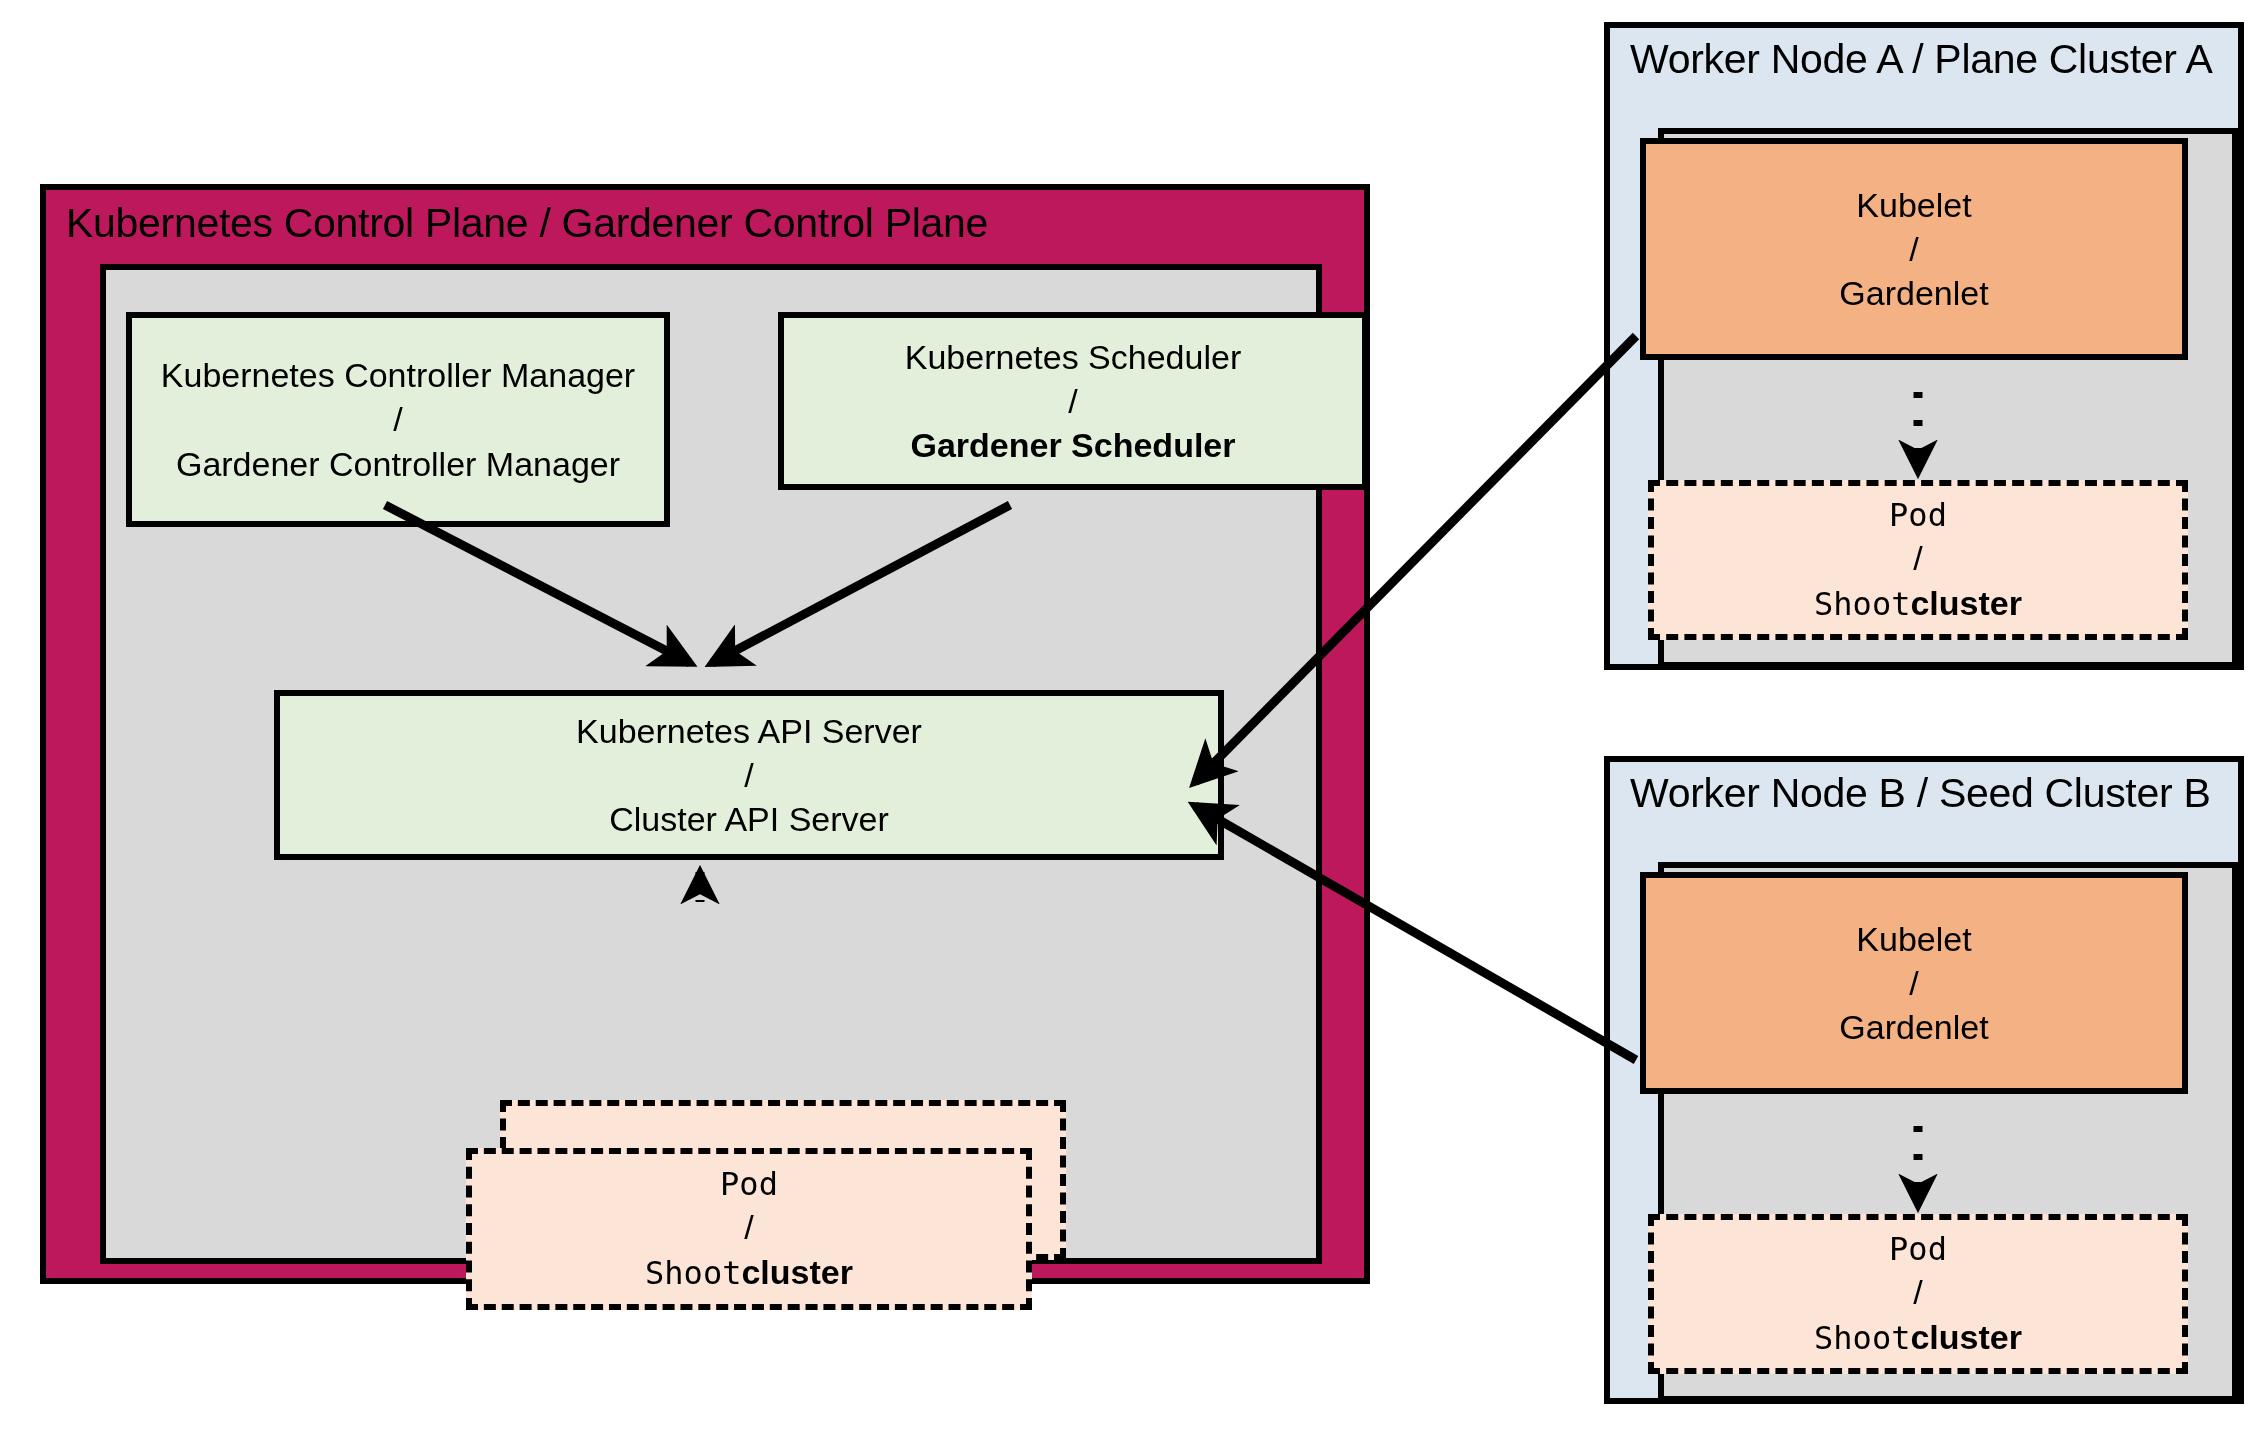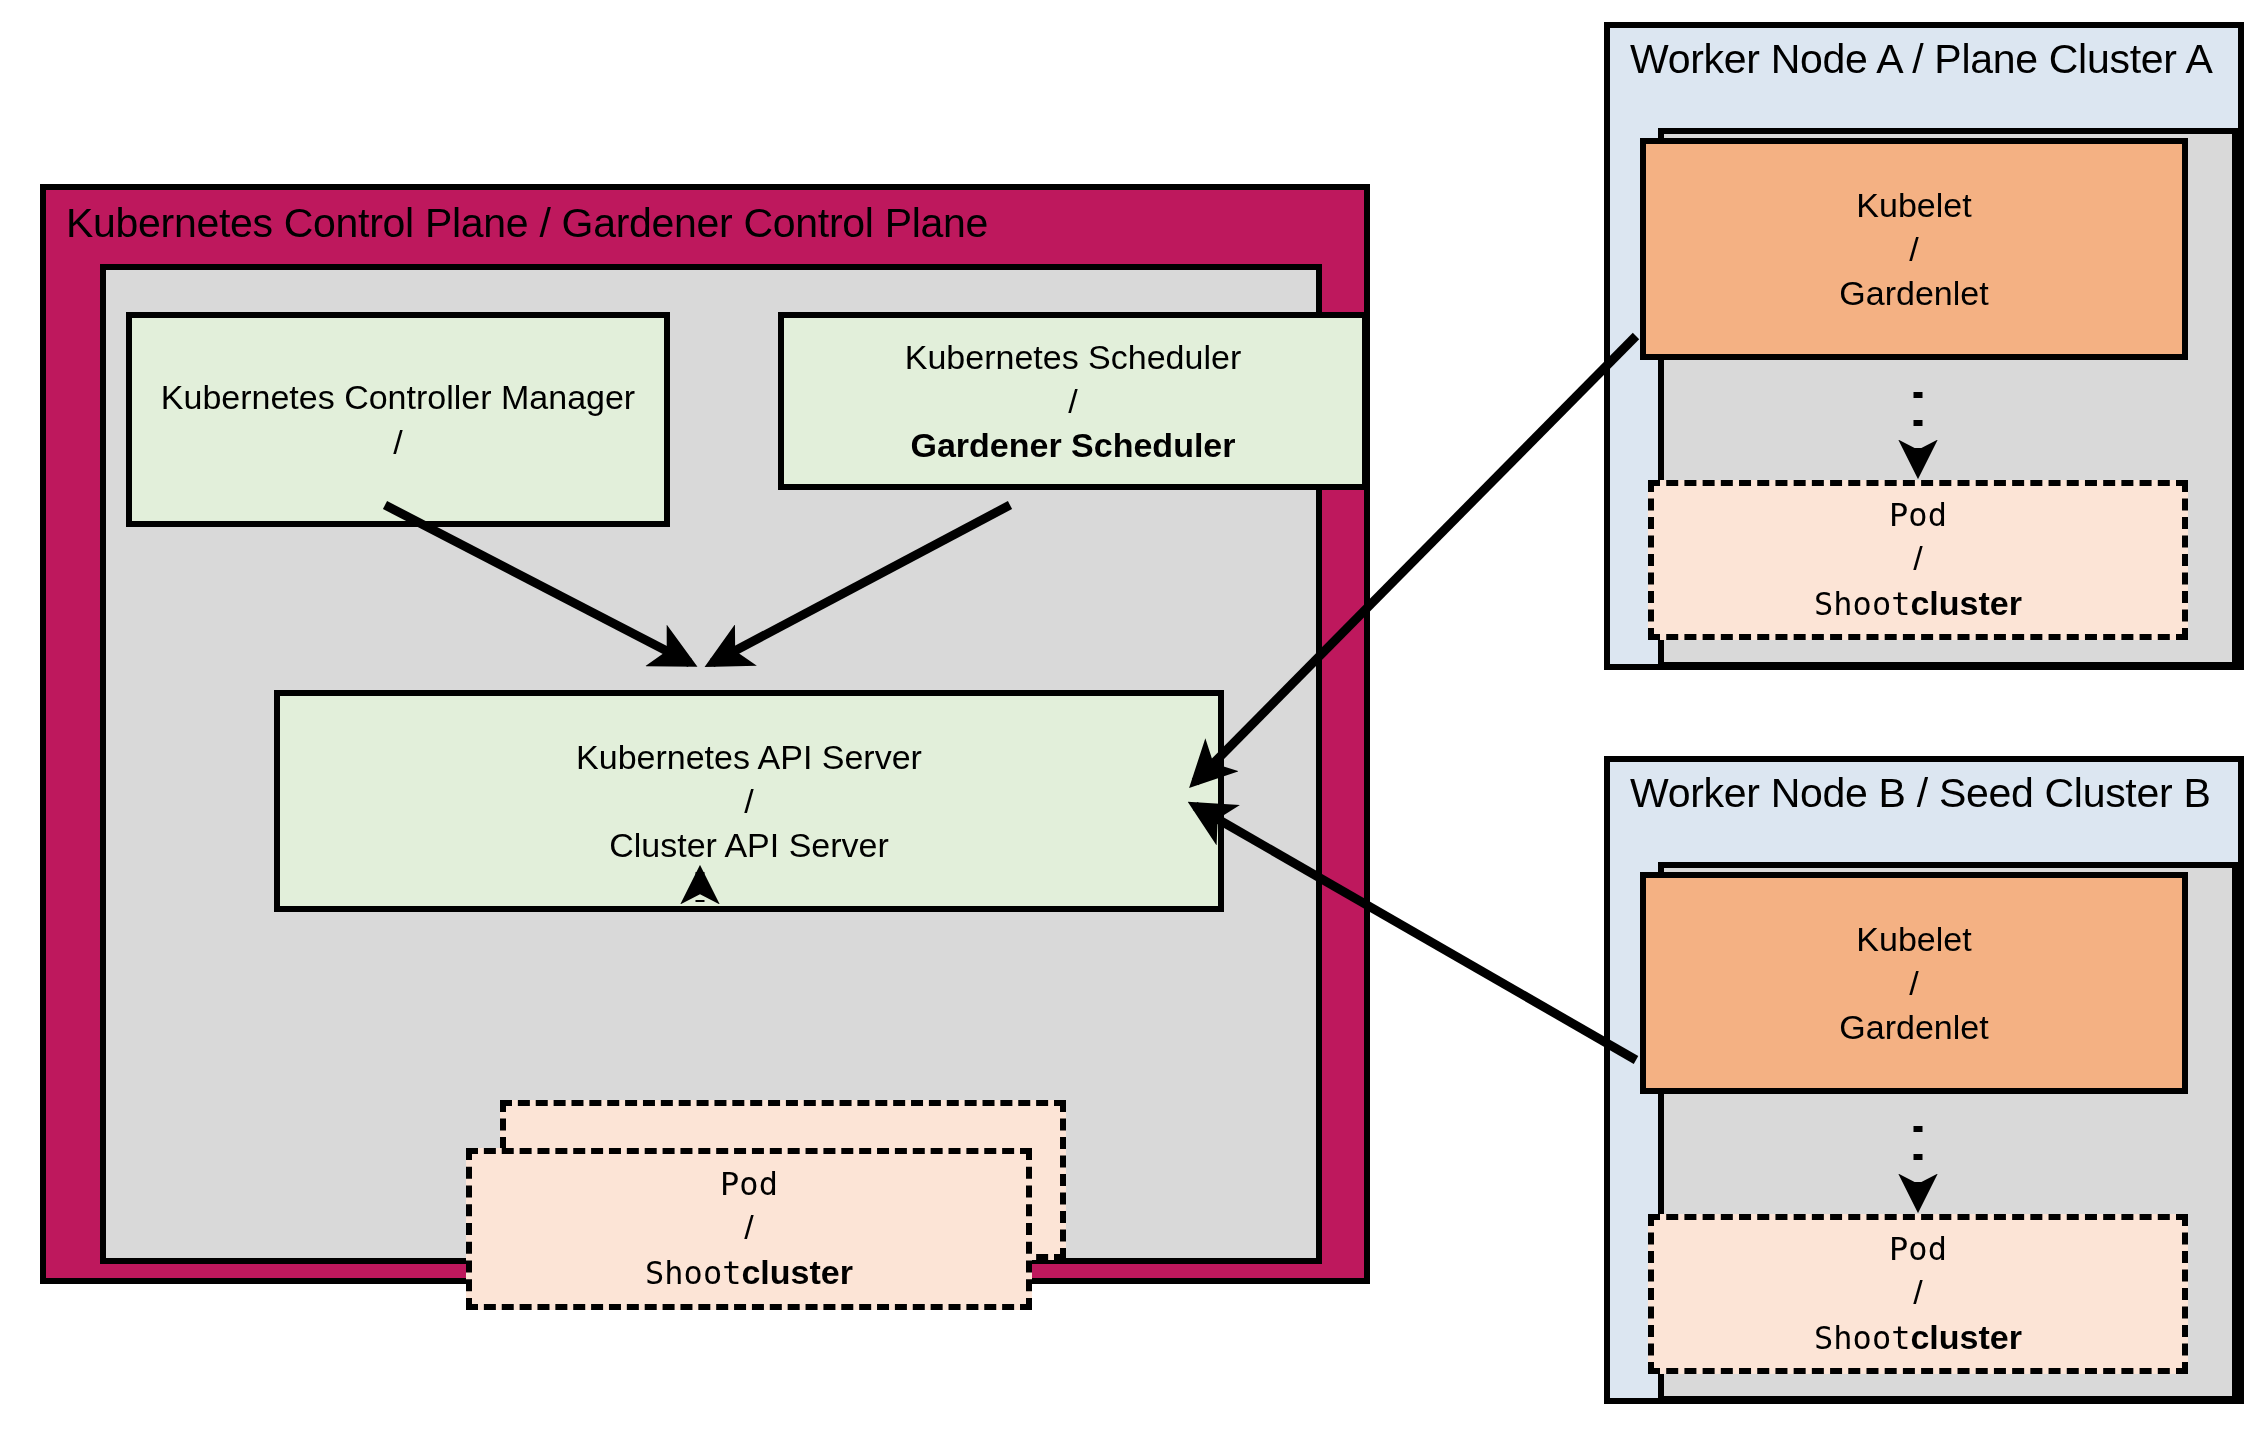--- a/index.html
+++ b/index.html
@@ -60,21 +60,21 @@
     text-align: center;
     line-height: 1.30;
     font-size: 34px;
     color: #000;
   }
   .leafbox .ln { display: block; white-space: nowrap; }
   .leafbox .bold { font-weight: bold; }
 
   #kcm-box { left: 20px; top: 42px; width: 544px; height: 215px; }
   #sched-box { left: 672px; top: 42px; width: 590px; height: 178px; }
-  #apiserver-box { left: 168px; top: 420px; width: 950px; height: 222px; }
+  #apiserver-box { left: 168px; top: 420px; width: 950px; height: 170px; }
 
   
   .podwrap { position: absolute; }
   .pod-shadow {
     position: absolute;
     box-sizing: border-box;
     border: 6px dashed #000000;
     background: #fce4d6;
   }
   .pod-front {
@@ -170,20 +170,21 @@
 <div id="stage">
 
   <div class="box" id="control-plane-outer">
     <div id="control-plane-title">Kubernetes Control Plane / Gardener Control Plane</div>
 
     <div class="box" id="control-plane-inner">
 
       <div class="leafbox" id="kcm-box">
         <span class="ln">Kubernetes Controller Manager</span>
         <span class="ln">/</span>
+        <span class="ln">Gardener Controller Manager</span>
       </div>
 
       <div class="leafbox" id="sched-box">
         <span class="ln">Kubernetes Scheduler</span>
         <span class="ln">/</span>
         <span class="ln bold">Gardener Scheduler</span>
       </div>
 
       <div class="leafbox" id="apiserver-box">
         <span class="ln">Kubernetes API Server</span>

